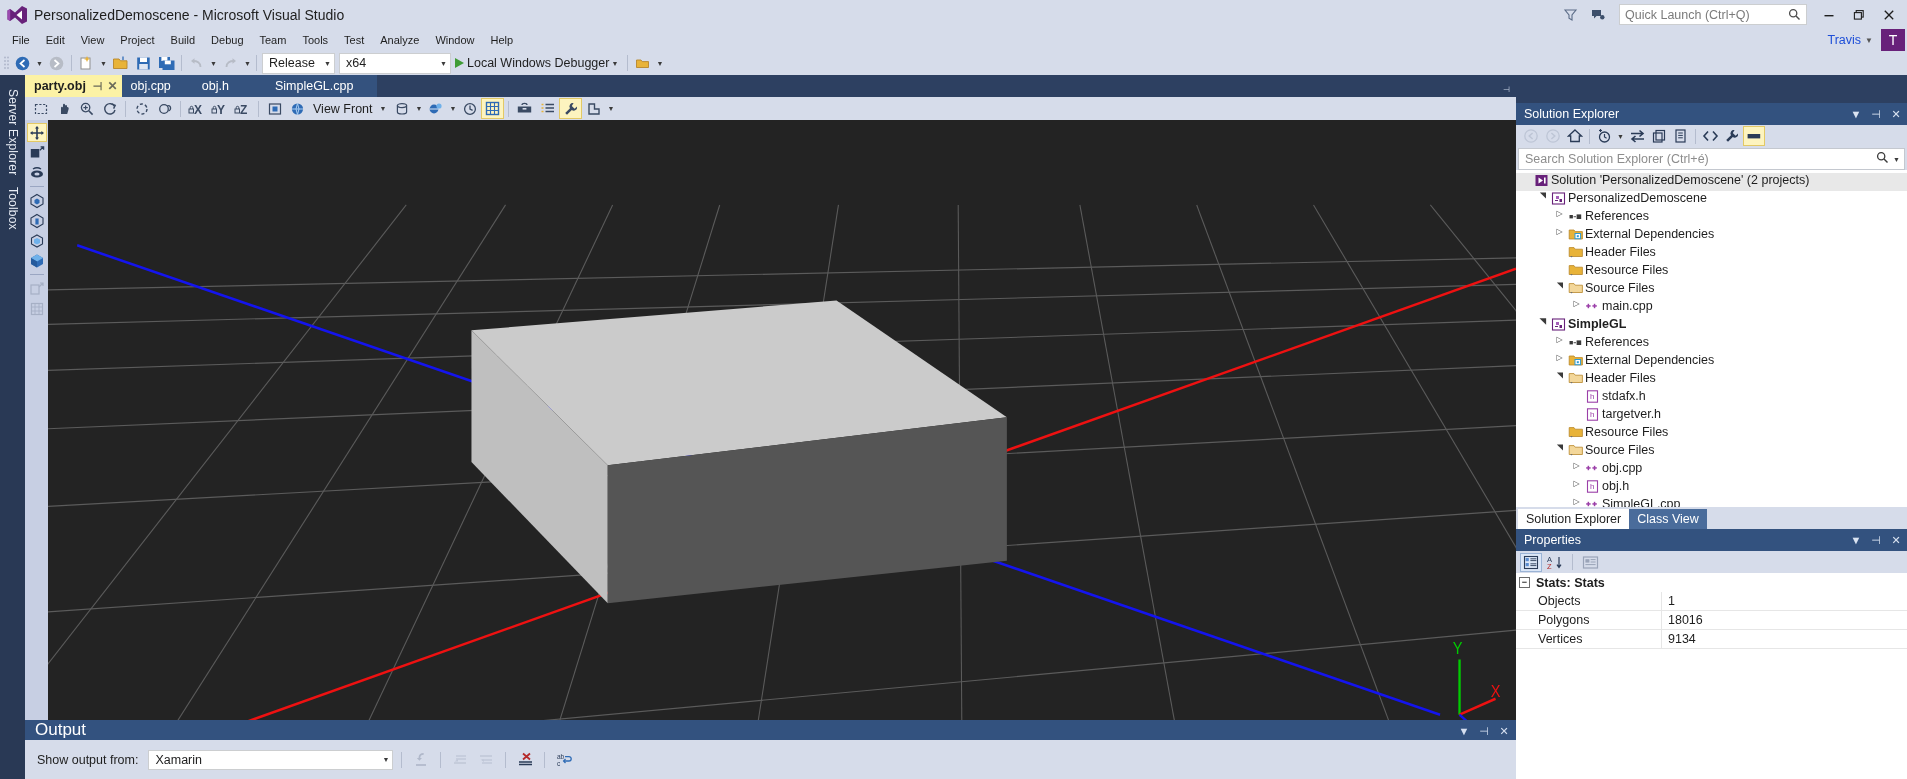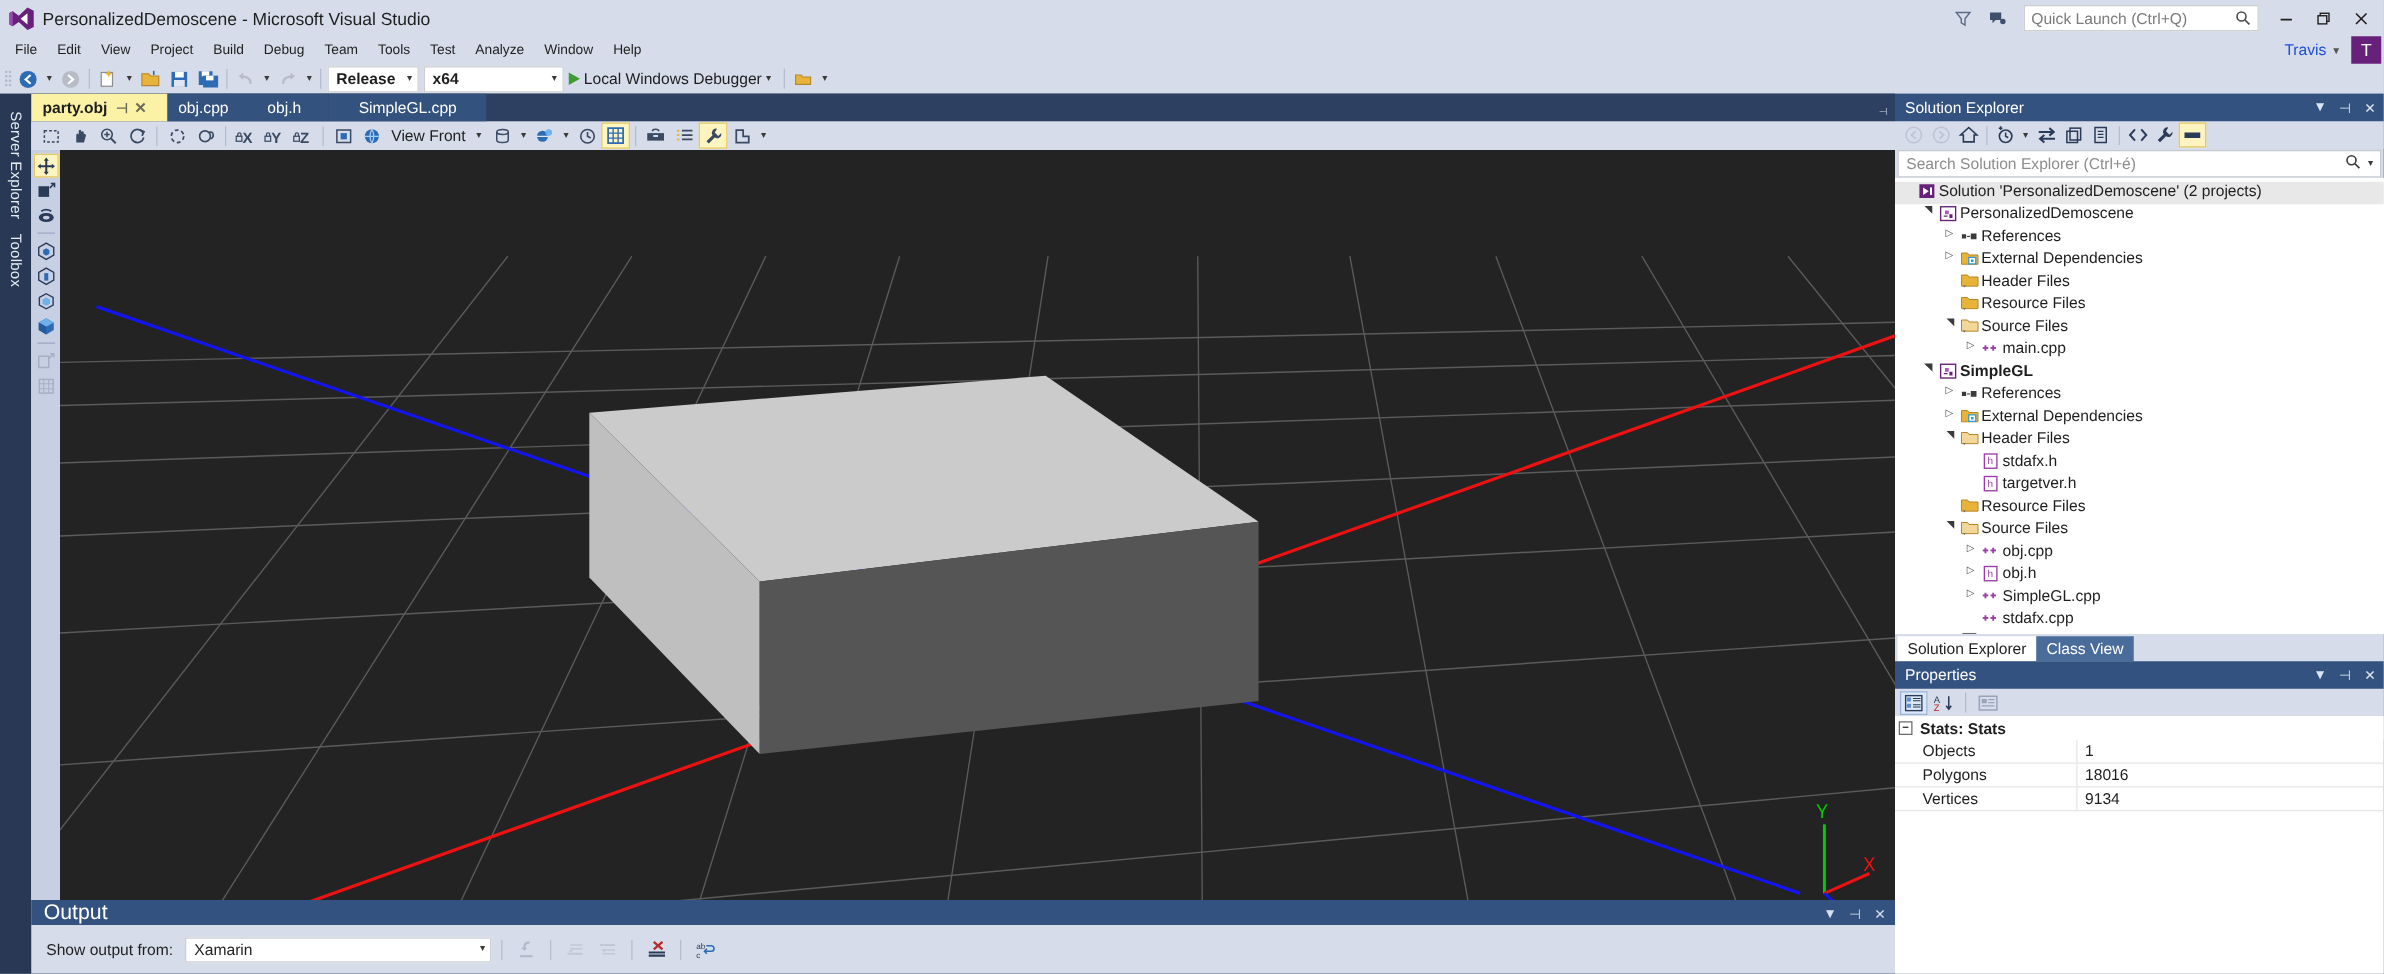--- a/index.html
+++ b/index.html
@@ -38,42 +38,42 @@
            display:flex; align-items:center; justify-content:center; }
 
   
   .maintoolbar{ height:24px; background:#d6dcea; display:flex; align-items:center; gap:0px; padding-left:2px; flex:0 0 24px; }
   .grip{ width:9px; height:16px; opacity:.5; }
   .tbtn{ height:22px; min-width:23px; display:flex; align-items:center; justify-content:center; cursor:default; }
   .tsep{ width:1px; height:16px; background:#b4bcce; margin:0 3px; }
   .caret{ width:11px; height:22px; display:flex; align-items:center; justify-content:center; font-size:7px; color:#3a3a3a; cursor:default; }
   .combo{
     height:21px; background:#fff; border:1px solid #ccced0; display:flex; align-items:center;
-    padding:0 3px 0 6px; font-size:12.5px; margin:0 2px; position:relative; color:#1e1e1e;font-weight:bold;
+    padding:0 3px 0 6px; font-size:12.5px; margin:0 2px; position:relative; color:#1e1e1e;
   }
   .combo .cb-caret{ margin-left:auto; font-size:7px; color:#3a3a3a; padding-left:8px; }
   .run-btn{ display:flex; align-items:center; height:22px; padding:0 4px 0 2px; cursor:default; }
   .run-label{ font-size:12.5px; color:#1e1e1e; padding-left:3px; }
   .tri-green{ width:0;height:0;border-left:9px solid #3f9c35;border-top:5px solid transparent;border-bottom:5px solid transparent; }
 
   
   .bodyrow{ flex:1; display:flex; min-height:0; background:#2d4061; }
 
   
   .leftrail{ width:25px; background:#293955; display:flex; flex-direction:column; align-items:center; padding-top:8px; flex:0 0 25px; }
   .vtab{ writing-mode:vertical-rl; font-size:12px; color:#e8edf5; padding:6px 4px; cursor:default; letter-spacing:.2px; }
 
   
   .center{ flex:1; display:flex; flex-direction:column; min-width:0; background:#2d4061; }
 
   
   .tabstrip{ height:22px; background:#2d4061; display:flex; align-items:flex-end; position:relative; flex:0 0 22px; }
   .tab{ height:22px; display:flex; align-items:center; padding:0 9px; font-size:12.5px; color:#ffffff; cursor:default; }
   .tab.inactive{ background:#34527e; }
-  .tab.active{ background:#fcf2a5; color:#1e1e1e; font-weight:bold; padding-right:16px; }
+  .tab.active{ background:#fcf2a5; color:#1e1e1e; font-weight:bold; padding-right:4px; }
   .tab .pin{ margin-left:7px; font-size:11px; color:#6b6b5a; }
   .tab .xbtn{ margin-left:5px; font-size:12px; color:#6b6b5a; }
   .tabstrip-caret{ position:absolute; right:6px; bottom:3px; font-size:8px; color:#ccd6e8; }
 
   
   .editorwrap{ flex:1; background:#d6dcea; display:flex; flex-direction:column; min-height:0; padding:0; }
   .vptoolbar{ height:23px; background:#d6dcea; display:flex; align-items:center; padding-left:4px; flex:0 0 23px; }
   .vbtn{ width:23px; height:21px; display:flex; align-items:center; justify-content:center; cursor:default; }
   .vbtn.on{ background:#fdf4bf; border:1px solid #e3c965; }
   .vsep{ width:1px; height:16px; background:#b4bcce; margin:0 4px; }
@@ -98,21 +98,21 @@
   .output-toolbar{ height:43px; display:flex; align-items:center; padding-left:12px; gap:4px; }
   .out-label{ font-size:12.5px; color:#1e1e1e; }
   .out-combo{ width:245px; height:20px; background:#fff; border:1px solid #ccced0; display:flex; align-items:center;
               padding:0 3px 0 6px; font-size:12.5px; margin-left:6px; }
   .out-combo .cb-caret{ margin-left:auto; font-size:7px; color:#3a3a3a; }
   .obtn{ width:22px; height:20px; display:flex; align-items:center; justify-content:center; cursor:default; }
   .obtn.dis{ opacity:.35; }
   .output-body{ flex:1; background:#fff; }
 
   
-  .rightdock{ width:391px; background:#d6dcea; display:flex; flex-direction:column; flex:0 0 391px; }
+  .rightdock{ width:391px; background:#d6dcea; display:flex; flex-direction:column; flex:0 0 391px;margin-top:28px; }
   .pane-header{ height:22px; background:#33527f; display:flex; align-items:center; padding-left:8px; position:relative; flex:0 0 22px; }
   .pane-title{ color:#fff; font-size:12.5px; }
   .ph-right{ position:absolute; right:4px; top:0; height:22px; display:flex; align-items:center; gap:6px; }
   .ph-btn{ color:#dbe4f2; font-size:11px; cursor:default; width:14px; text-align:center; }
 
   .se-toolbar{ height:22px; background:#d6dcea; display:flex; align-items:center; padding-left:4px; flex:0 0 22px; }
   .sebtn{ width:22px; height:20px; display:flex; align-items:center; justify-content:center; cursor:default; }
   .sebtn.on{ background:#fdf4bf; border:1px solid #e3c965; }
   .sebtn.dis{ opacity:.4; }
   .sesep{ width:1px; height:15px; background:#b4bcce; margin:0 3px; }

